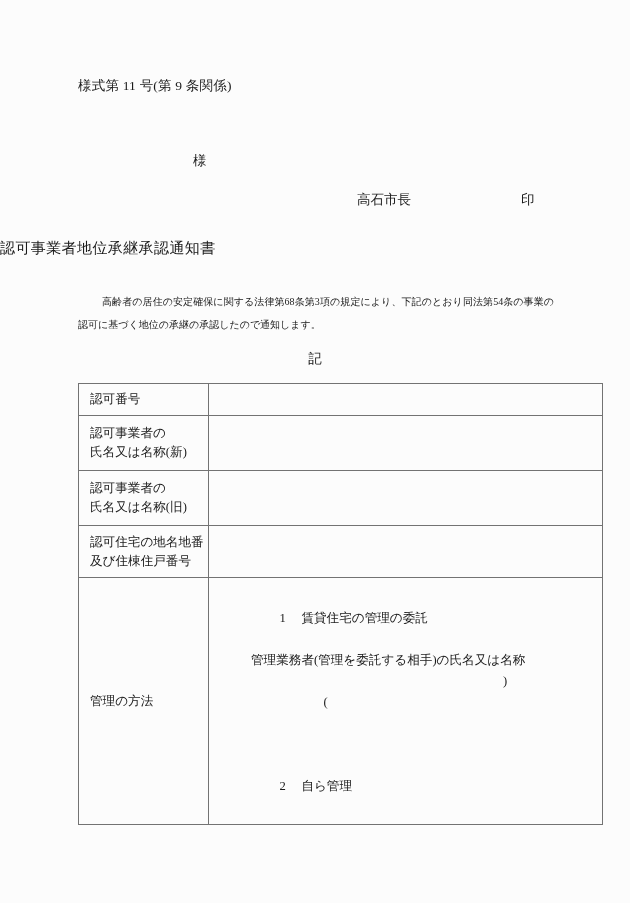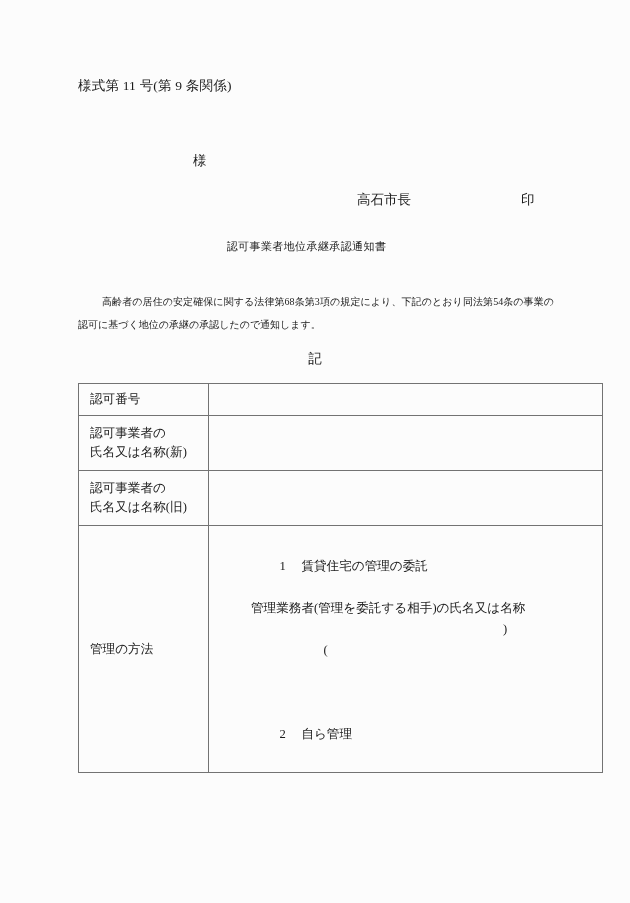--- a/index.html
+++ b/index.html
@@ -76,22 +76,22 @@
     white-space: pre;
   }
   .issuer-name { position: absolute; left: 0; top: 0; }
   .issuer-seal { position: absolute; left: 164px; top: 0; }
   
   .doc-title {
     position: absolute;
     left: 0;
     top: 239px;
     width: 613px;
-    text-align: center;
-    font-size: 11px;
+    text-align: left;
+    font-size: 15px;
     letter-spacing: 0.4px;
   }
   
   .para {
     position: absolute;
     left: 78px;
     top: 290px;
     width: 476px;
     font-size: 10px;
     line-height: 23px;
@@ -203,20 +203,25 @@
           <td class="value"></td>
         </tr>
         <tr class="row-2">
           <td class="label">認可事業者の
 氏名又は名称(新)</td>
           <td class="value"></td>
         </tr>
         <tr class="row-3">
           <td class="label">認可事業者の
 氏名又は名称(旧)</td>
+          <td class="value"></td>
+        </tr>
+        <tr class="row-4">
+          <td class="label">認可住宅の地名地番
+及び住棟住戸番号</td>
           <td class="value"></td>
         </tr>
         <tr class="row-5">
           <td class="label">管理の方法</td>
           <td class="value">
             <div class="mgmt-list">
               <span class="mgmt-item">
                 <span class="mgmt-num">1</span><span>賃貸住宅の管理の委託</span>
               </span>
               <span class="mgmt-sub">管理業務者(管理を委託する相手)の氏名又は名称</span>

